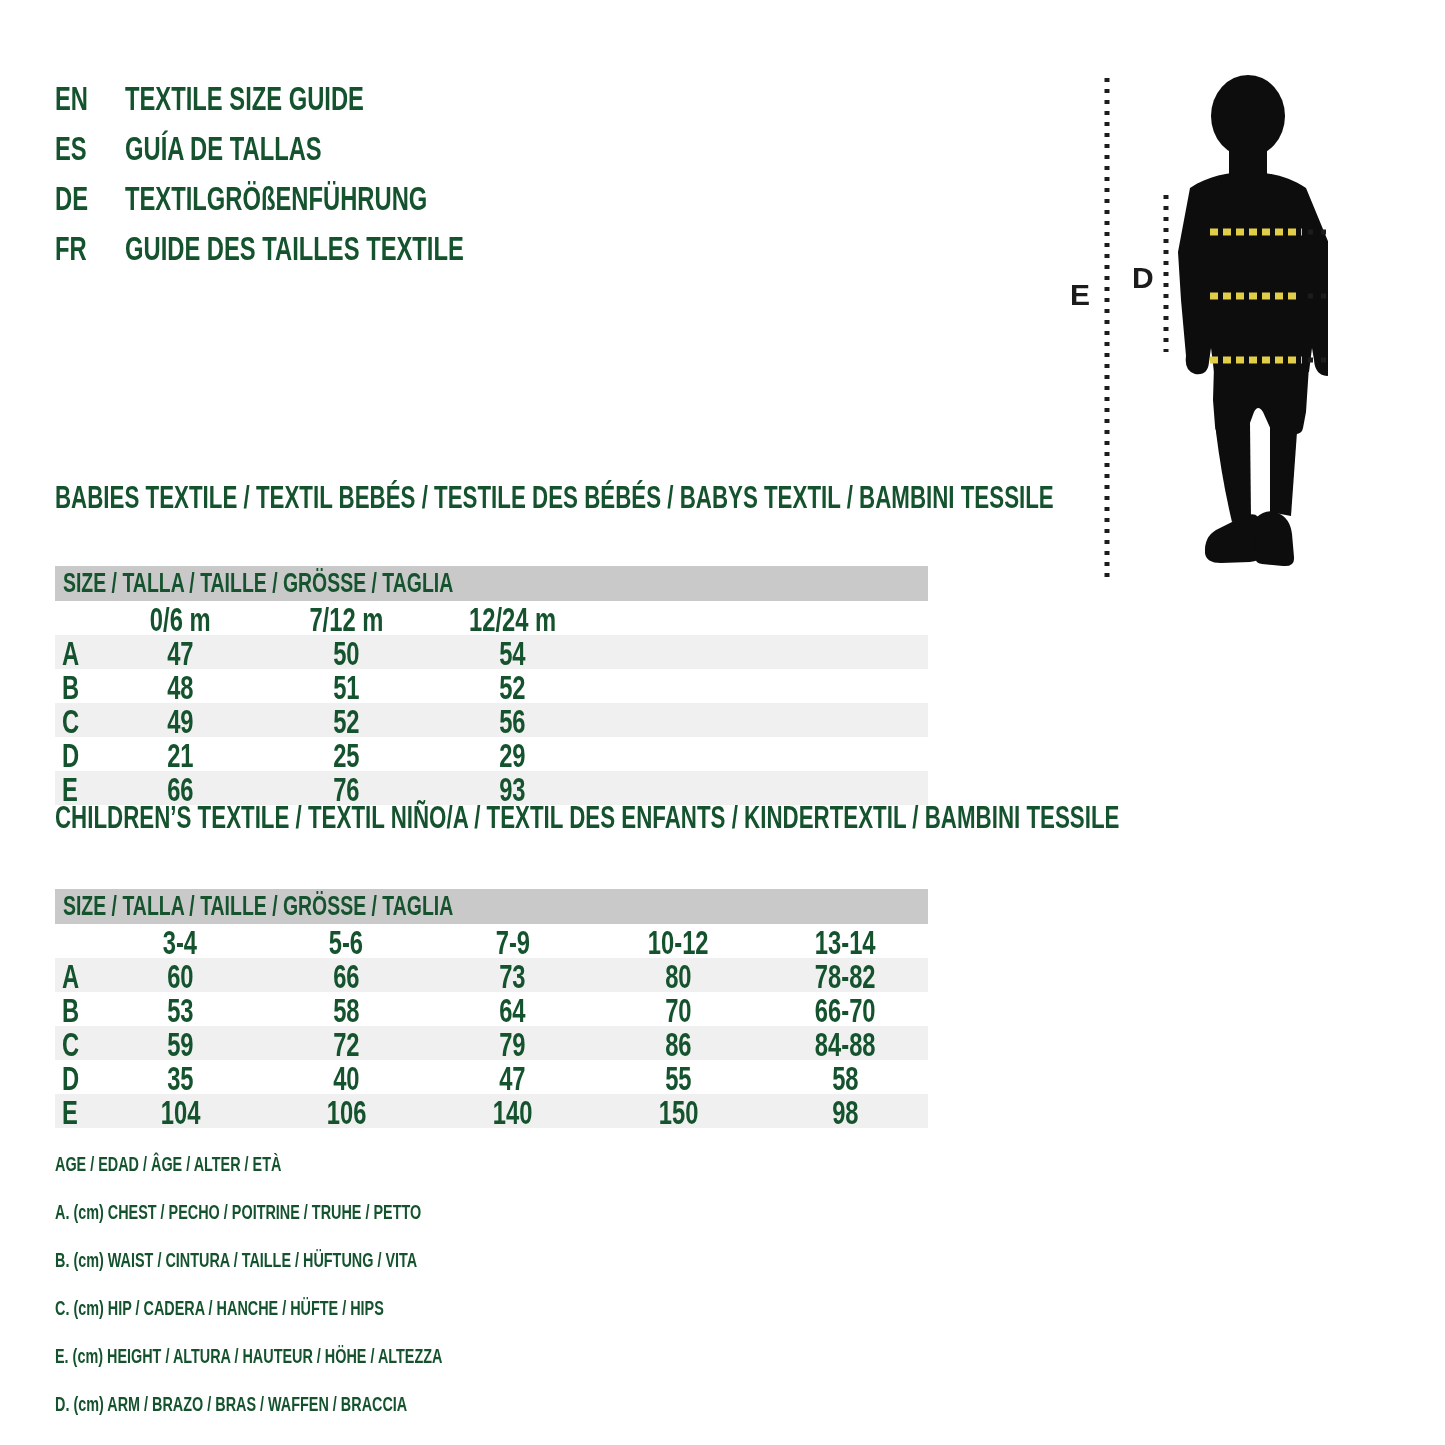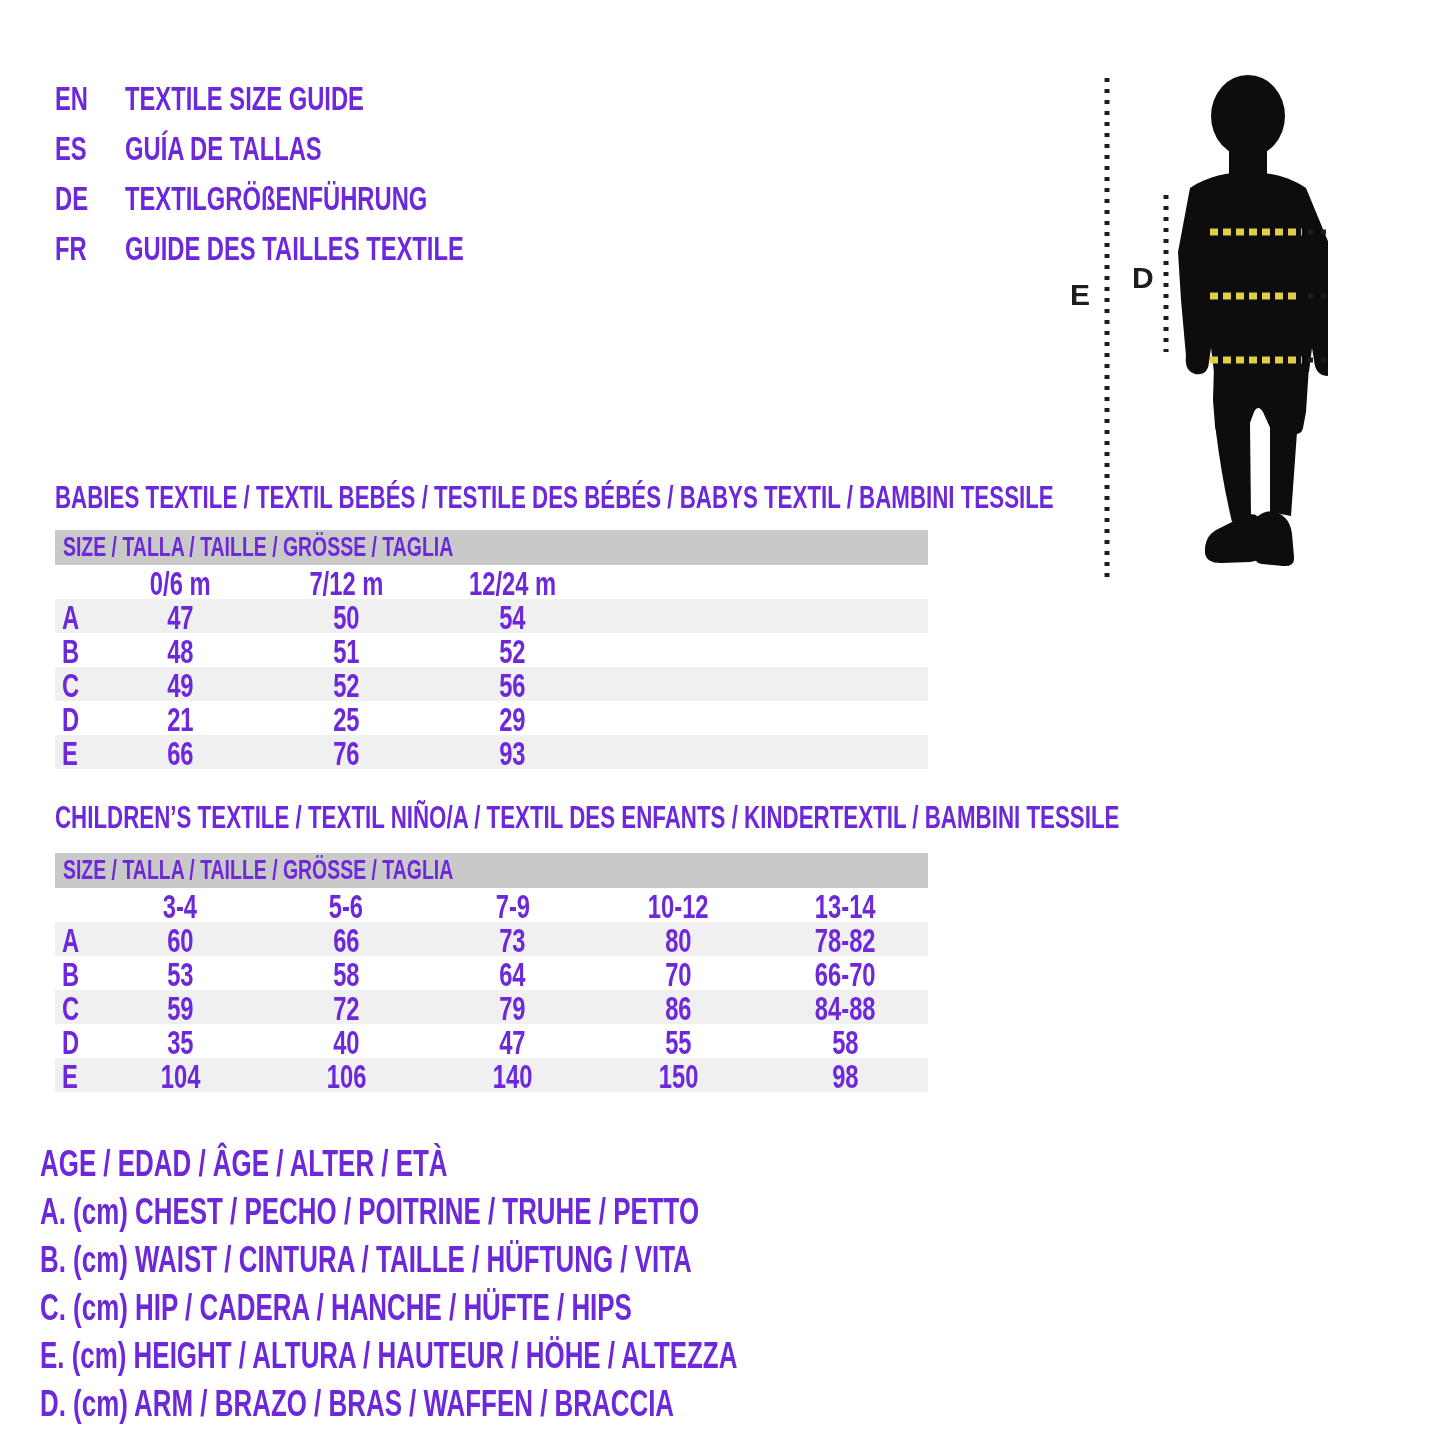--- a/index.html
+++ b/index.html
@@ -1,45 +1,45 @@
 <!DOCTYPE html>
 <html><head>
 <meta charset="utf-8">
 <style>
   html,body { margin:0; padding:0; background:#ffffff; }
   .page {
     position:relative; width:1328px; height:1445px; background:#fff; overflow:hidden;
-    font-family:"Liberation Sans","DejaVu Sans",sans-serif; font-weight:700; color:#6d28d9;
+    font-family:"Liberation Sans","DejaVu Sans",sans-serif; font-weight:700; color:#14532d;
   }
   
   .cx  { display:inline-block; transform:scaleX(.72); transform-origin:0 50%; white-space:nowrap; }
   .cxc { display:inline-block; transform:scaleX(.72); transform-origin:50% 50%; white-space:nowrap; }
 
   
   .lang-header { position:absolute; left:55px; top:74px; }
   .lang-row { display:flex; align-items:center; height:50px; font-size:33px; }
   .lang-code { width:70px; }
 
   
   .sec-title { position:absolute; left:55px; font-size:31px; line-height:31px;text-decoration:underline; }
   .sec-title.babies   { top:482px; }
   .sec-title.children { top:802px; }
 
   
-  .size-table { position:absolute; left:55px; width:873px; }
+  .size-table { position:absolute; left:55px; width:873px;margin-top:36px; }
   .size-table.babies   { top:530px; }
   .size-table.children { top:853px; }
   .bar { height:35px; background:#c9c9c9; display:flex; align-items:center; padding-left:8px; font-size:27px; }
   .row { display:grid; grid-template-columns:42px 1fr 1fr 1fr 1fr 1fr; height:34px; align-items:center; font-size:33px; }
   .cell { text-align:center; }
   .cell.letter { text-align:left; padding-left:7px; }
   .row.stripe { background:#f0f0f0; }
 
   
-  .legend { position:absolute; left:40px; top:1140px; font-size:36px; }
+  .legend { position:absolute; left:55px; top:1140px; font-size:20px; }
   .legend-line { height:48px; display:flex; align-items:center; }
 
   
   .figure { position:absolute; left:1040px; top:60px; width:405px; height:540px; }
   .silhouette { fill:#0d0d0d; }
   .dotline { stroke:#1c1c1c; stroke-width:5; stroke-dasharray:4 7; fill:none; }
   .ydash   { stroke:#e2cd49; stroke-width:7; stroke-dasharray:8 5; fill:none; }
   .kdash   { stroke:#1c1c1c; stroke-width:5; stroke-dasharray:5 8; fill:none; }
   .fig-label { font-weight:700; font-size:30px; fill:#1c1c1c; }
 </style>

